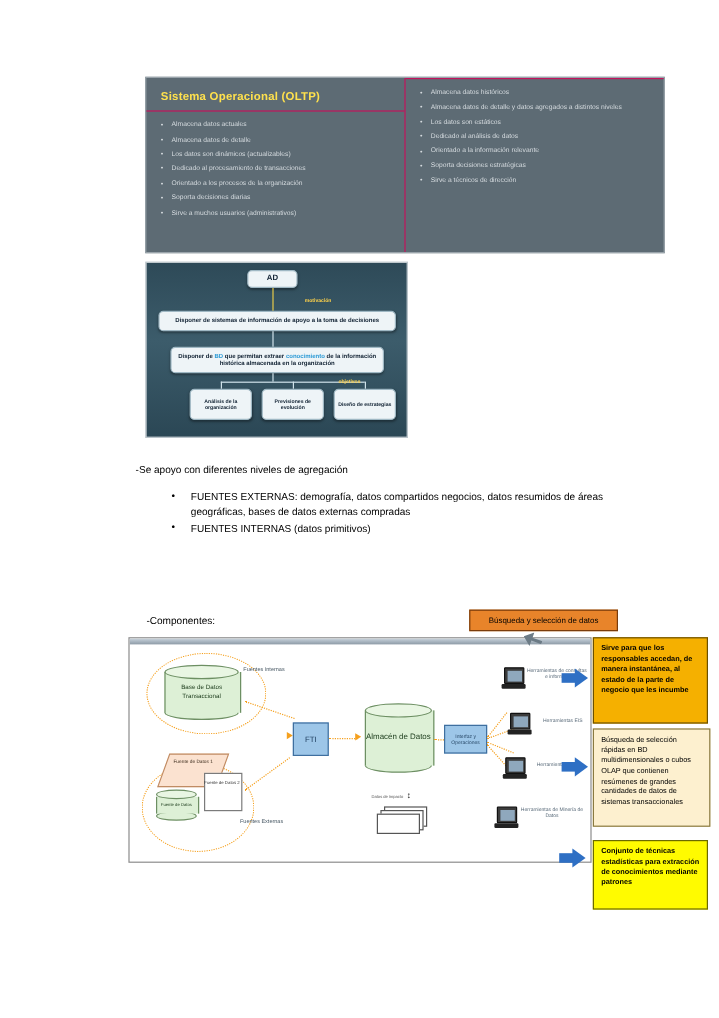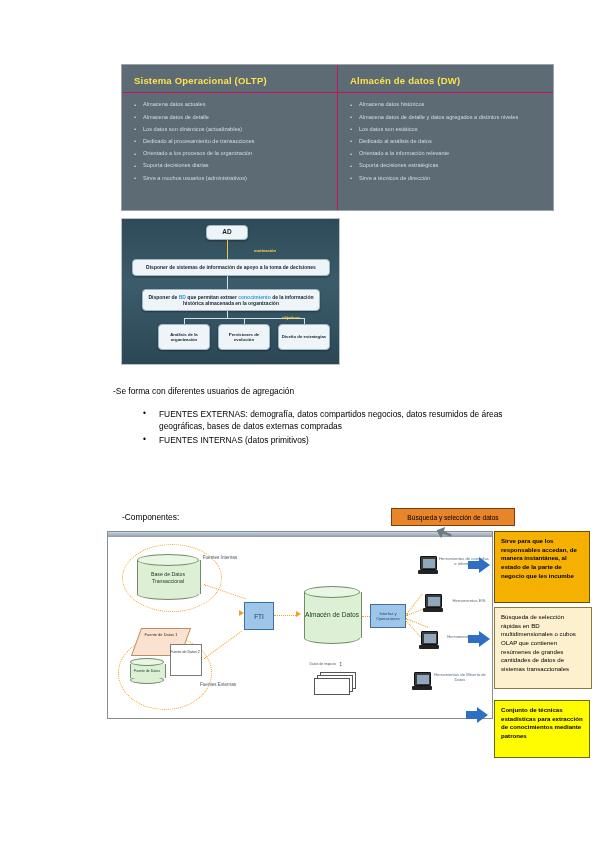--- a/index.html
+++ b/index.html
@@ -218,21 +218,20 @@
         <li>Almacena datos actuales</li>
         <li>Almacena datos de detalle</li>
         <li>Los datos son dinámicos (actualizables)</li>
         <li>Dedicado al procesamiento de transacciones</li>
         <li>Orientado a los procesos de la organización</li>
         <li>Soporta decisiones diarias</li>
         <li>Sirve a muchos usuarios (administrativos)</li>
       </ul>
     </div>
     <div class="cmp-col right">
-      <div class="cmp-head">Almacén de datos (DW)</div>
       <div class="cmp-rule"></div>
       <ul class="cmp-list">
         <li>Almacena datos históricos</li>
         <li>Almacena datos de detalle y datos agregados a distintos niveles</li>
         <li>Los datos son estáticos</li>
         <li>Dedicado al análisis de datos</li>
         <li>Orientado a la información relevante</li>
         <li>Soporta decisiones estratégicas</li>
         <li>Sirve a técnicos de dirección</li>
       </ul>
@@ -255,21 +254,21 @@
     <div class="ad-conn ad-vline" style="left:62px;top:99px;height:6px;"></div>
     <div class="ad-conn ad-vline" style="left:122px;top:99px;height:6px;"></div>
     <div class="ad-conn ad-vline" style="left:182px;top:99px;height:6px;"></div>
     <div class="ad-tag obj">objetivos</div>
     <div class="ad-box ad-leaf l1">Análisis de la organización</div>
     <div class="ad-box ad-leaf l2">Previsiones de evolución</div>
     <div class="ad-box ad-leaf l3">Diseño de estrategias</div>
   </div>
 
   <div class="doc-text">
-    <div class="para">-Se forma con diferentes usuarios de agregación</div>
+    <div class="para">-Se apoyo con diferentes niveles de agregación</div>
     <ul class="bullets">
       <li>FUENTES EXTERNAS: demografía, datos compartidos negocios, datos resumidos de áreas geográficas, bases de datos externas compradas</li>
       <li>FUENTES INTERNAS (datos primitivos)</li>
     </ul>
   </div>
   <div class="componentes">-Componentes:</div>
 
   <div class="banner">Búsqueda y selección de datos</div>
 
   <div class="arch">

